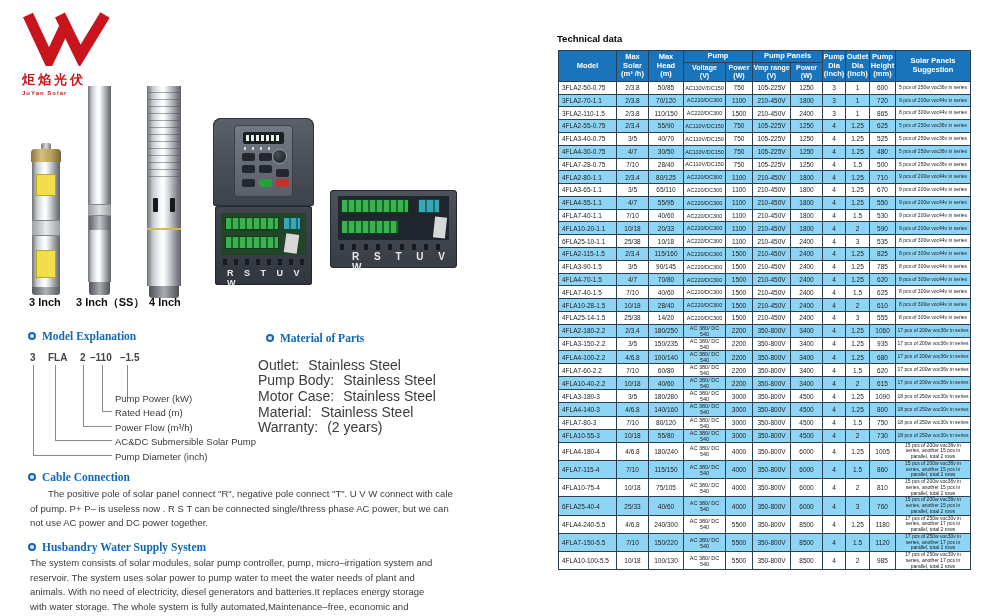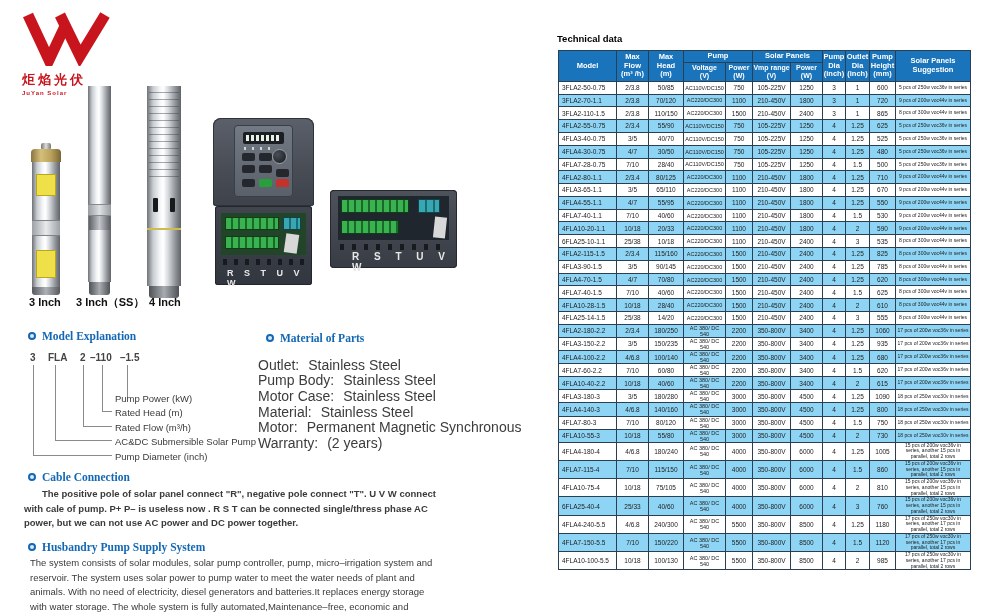--- a/index.html
+++ b/index.html
@@ -203,21 +203,21 @@
     <span class="code-part" style="left:50px;">2</span>
     <span class="code-part" style="left:60px;">–110</span>
     <span class="code-part" style="left:90px;">–1.5</span>
     <div class="conn" style="left:97px; top:13px; width:-15px; width:calc(82px - 97px + 15px); height:33px;"></div>
     <div class="conn" style="left:72px; top:13px; width:10px; height:47px;"></div>
     <div class="conn" style="left:53px; top:13px; width:29px; height:62px;"></div>
     <div class="conn" style="left:25px; top:13px; width:57px; height:76px;"></div>
     <div class="conn" style="left:3px;  top:13px; width:79px; height:91px;"></div>
     <div class="dlabel" style="top:41px;">Pump Power (kW)</div>
     <div class="dlabel" style="top:55px;">Rated Head (m)</div>
-    <div class="dlabel" style="top:70px;">Rated Flow (m³/h)</div>
+    <div class="dlabel" style="top:70px;">Power Flow (m³/h)</div>
     <div class="dlabel" style="top:84px;">AC&amp;DC Submersible Solar Pump</div>
     <div class="dlabel" style="top:99px;">Pump Diameter (inch)</div>
   </div>
 
   <div class="section-heading" style="left:266px; top:332px;">
     <span class="section-icon"></span>
     <span class="txt">Material of Parts</span>
   </div>
   <div class="materials">
       <div class="row">
@@ -230,38 +230,34 @@
       </div>
       <div class="row">
         <span class="lbl">Motor Case:</span>
         <span class="val">Stainless Steel</span>
       </div>
       <div class="row">
         <span class="lbl">Material:</span>
         <span class="val">Stainless Steel</span>
       </div>
       <div class="row">
-        <span class="lbl">Motor:</span>
-        <span class="val">Permanent Magnetic Synchronous</span>
-      </div>
-      <div class="row">
         <span class="lbl">Warranty:</span>
         <span class="val">(2 years)</span>
       </div>
     </div>
 
   <div class="section-heading" style="left:28px; top:471px;">
     <span class="section-icon"></span>
     <span class="txt">Cable Connection</span>
   </div>
-  <div class="para" style="left:24px; top:487px; width:425px; text-indent:18px;font-weight:bold;">The positive pole of solar panel connect "R", negative pole connect "T".   U V W connect with cale of pump. P+ P– is useless now .  R S T can be connected single/thress phase AC power, but we can not use AC power and DC power together.</div>
+  <div class="para" style="left:30px; top:487px; width:425px; text-indent:18px;">The positive pole of solar panel connect "R", negative pole connect "T".   U V W connect with cale of pump. P+ P– is useless now .  R S T can be connected single/thress phase AC power, but we can not use AC power and DC power together.</div>
 
   <div class="section-heading" style="left:28px; top:541px;">
     <span class="section-icon"></span>
-    <span class="txt">Husbandry Pump Supply System</span>
+    <span class="txt">Husbandry Water Supply System</span>
   </div>
   <div class="para" style="left:30px; top:556px; width:412px;">The system consists of solar modules, solar pump controller, pump, micro–irrigation  system and reservoir. The system uses solar  power to pump water to meet the water  needs of plant and animals. With no need of electricity, diesel generators and batteries.It replaces energy storage with water storage. The whole system is fully automated,Maintenance–free, economic and environment friendly.</div>
 
   <div class="tech-label">Technical data</div>
   <div class="tech-wrap">
     <table class="tech">
       <colgroup>
         <col class="c-model">
           <col class="c-flow">
           <col class="c-head">
@@ -271,29 +267,29 @@
           <col class="c-spw">
           <col class="c-dia">
           <col class="c-out">
           <col class="c-hgt">
           <col class="c-sug">
       </colgroup>
       <thead>
         <tr class="top">
           <th rowspan="2">Model</th>
           <th rowspan="2">
-            <span>Max Flow</span><br>
+            <span>Max Solar</span><br>
             <span>(m³ /h)</span>
           </th>
           <th rowspan="2">
             <span>Max Head</span><br>
             <span>(m)</span>
           </th>
           <th colspan="2">Pump</th>
-          <th colspan="2">Solar Panels</th>
+          <th colspan="2">Pump Panels</th>
           <th rowspan="2">Pump Dia (inch)</th>
           <th rowspan="2">Outlet Dia (inch)</th>
           <th rowspan="2">Pump Height (mm)</th>
           <th rowspan="2">Solar Panels Suggestion</th>
         </tr>
         <tr>
           <th>
             <span>Voltage</span><br>
             <span>(V)</span>
           </th>

